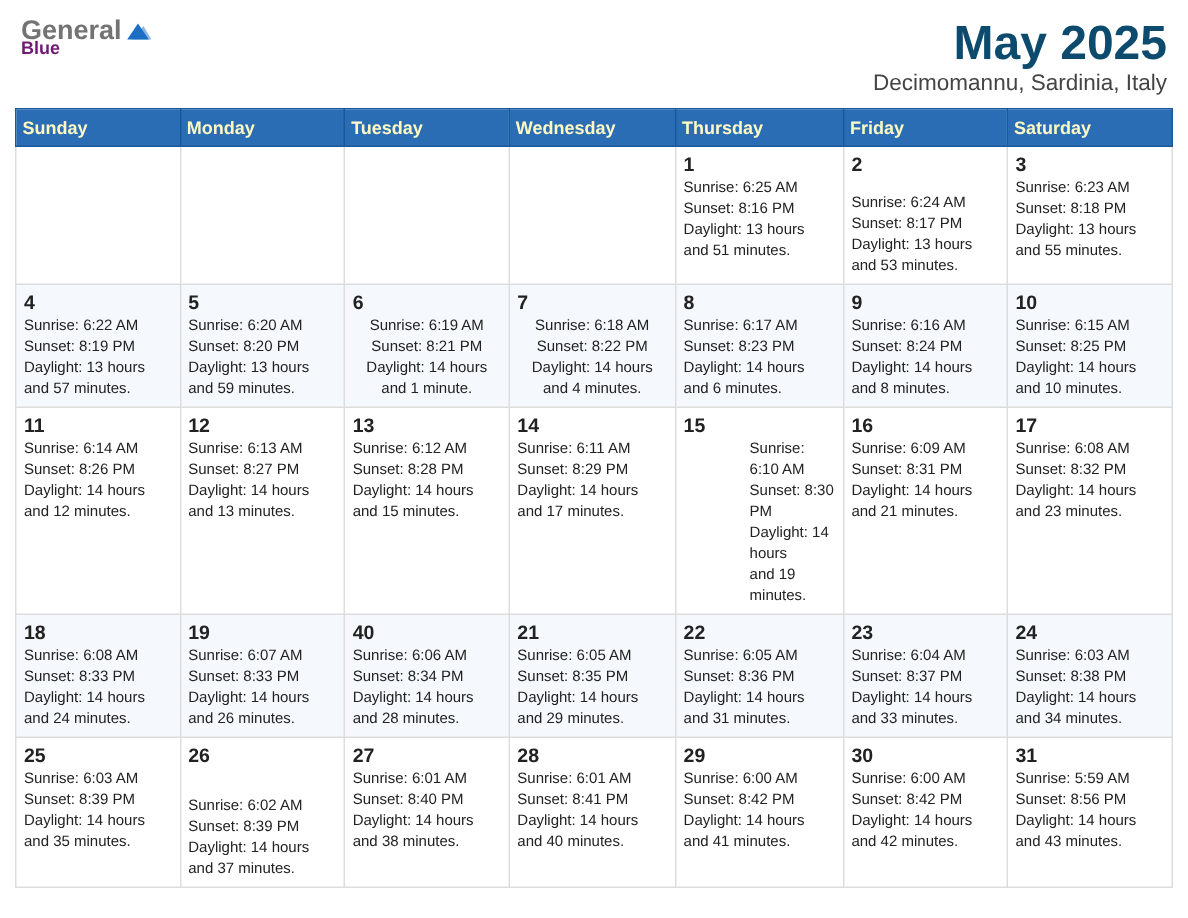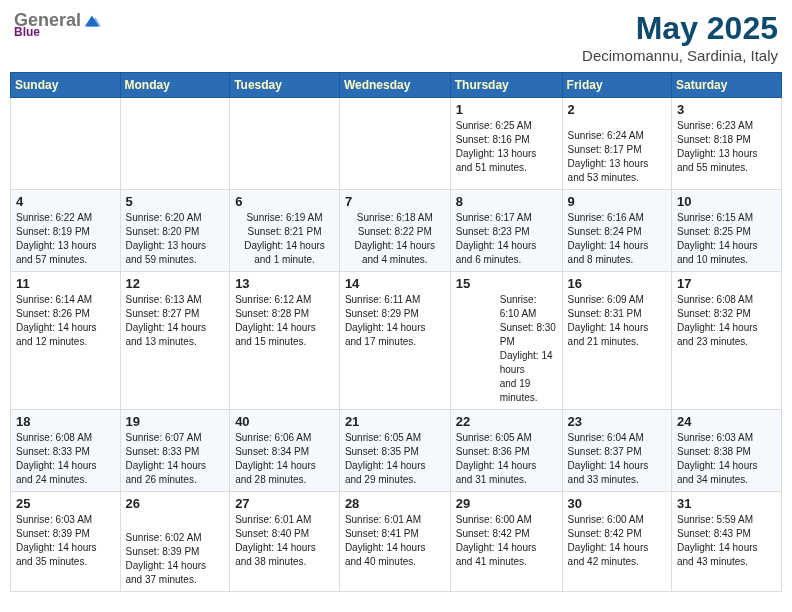--- a/index.html
+++ b/index.html
@@ -352,19 +352,19 @@
         <td>
           <span class="day-number">30</span>
           <div class="cell-content" style="white-space: pre-line;">Sunrise: 6:00 AM
 Sunset: 8:42 PM
 Daylight: 14 hours
 and 42 minutes.</div>
         </td>
         <td>
           <span class="day-number">31</span>
           <div class="cell-content" style="white-space: pre-line;">Sunrise: 5:59 AM
-Sunset: 8:43 PM
+Sunset: 8:56 PM
 Daylight: 14 hours
 and 43 minutes.</div>
         </td>
       </tr>
     </tbody>
 </table>
 
 </body></html>

